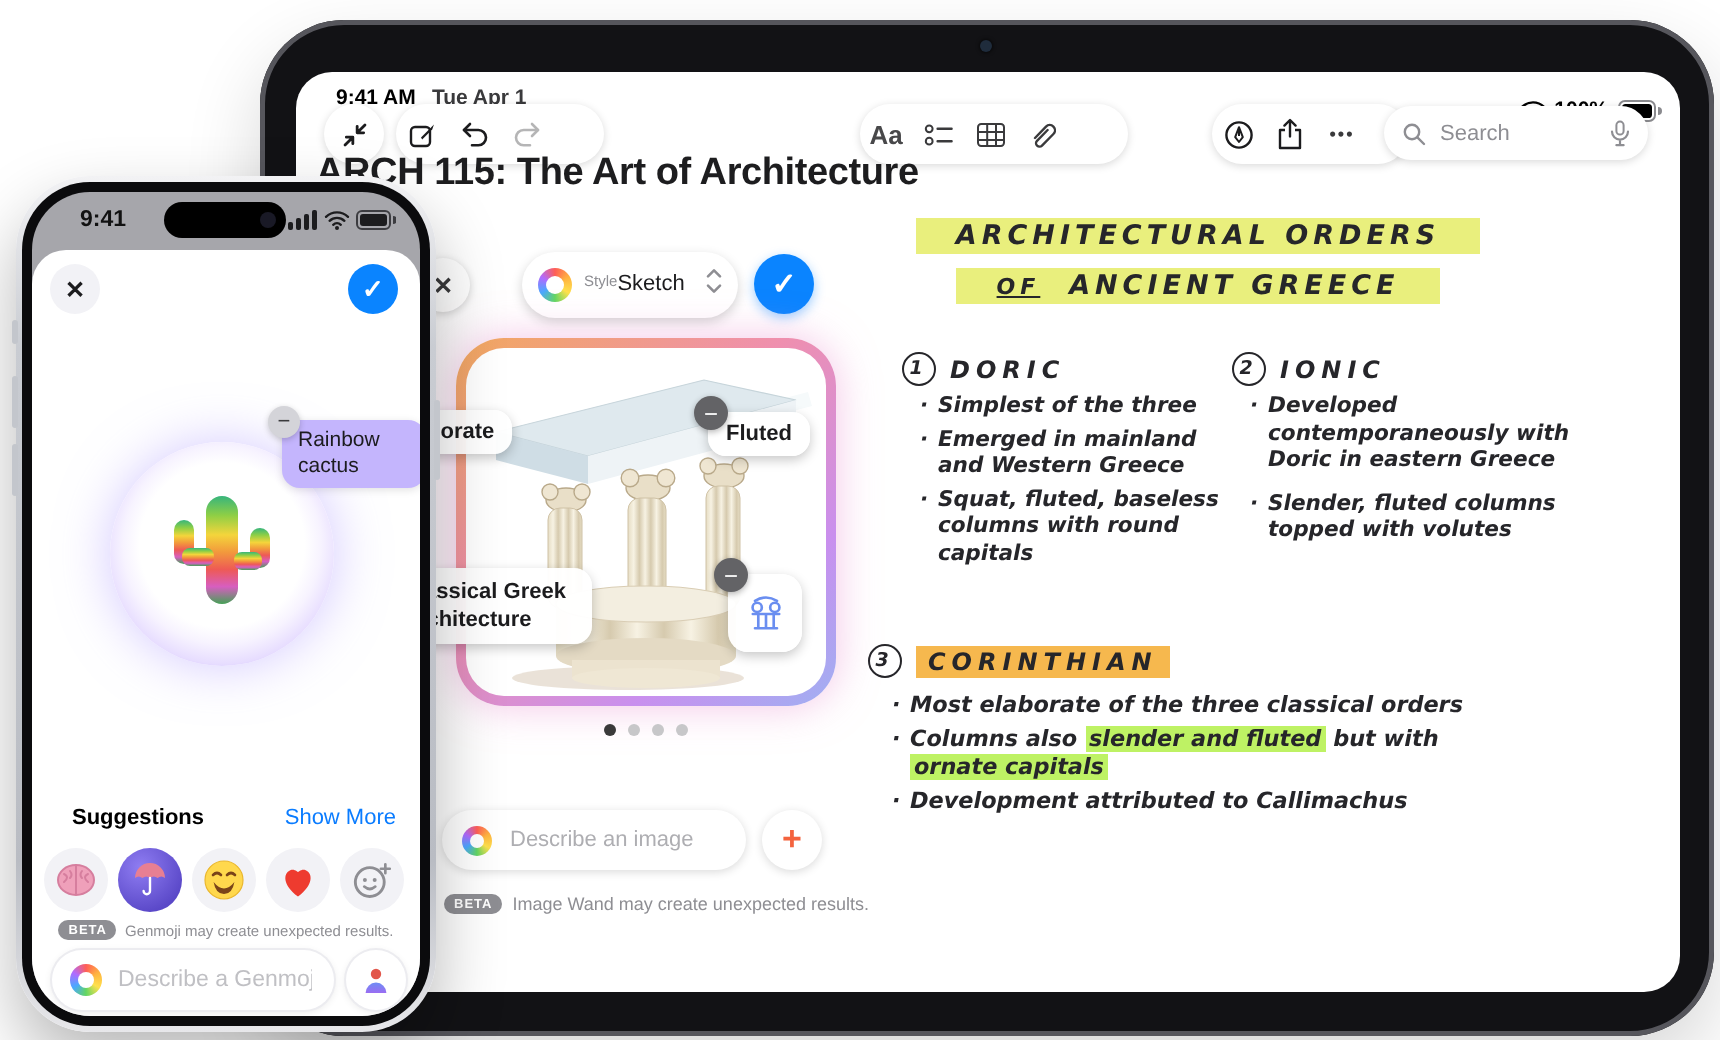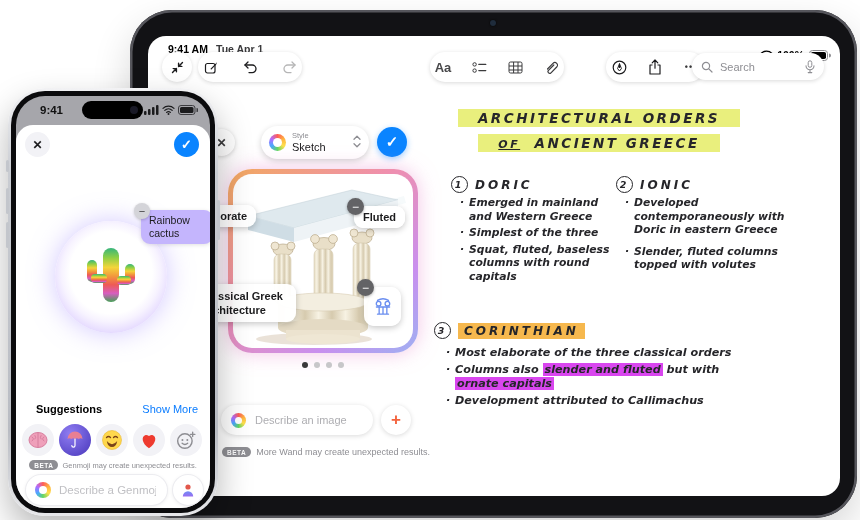--- a/index.html
+++ b/index.html
@@ -14,21 +14,21 @@
   .ipad-screen{position:absolute;left:18px;top:26px;width:692px;height:460px;background:#fff;
                border-radius:18px;overflow:hidden;}
 
   .ipad-status{position:absolute;left:0;top:0;width:100%;height:22px;font-size:10.5px;color:#000;}
   .st-time{position:absolute;left:20px;top:7px;font-weight:bold;}
   .st-date{position:absolute;left:68px;top:7px;font-weight:bold;color:#3a3a3c;}
   .st-right{position:absolute;right:8px;top:6px;display:flex;align-items:center;gap:4px;}
   .st-batt-label{font-weight:bold;font-size:10.5px;}
 
   .tb-pill{position:absolute;top:16px;height:30px;background:#fff;border-radius:15px;
-           box-shadow:0 1px 4px rgba(0,0,0,.15);display:flex;align-items:center;justify-content:space-between;}
+           box-shadow:0 1px 4px rgba(0,0,0,.15);display:flex;align-items:center;justify-content:flex-start;}
   .tb-circle{position:absolute;top:16px;width:30px;height:30px;background:#fff;border-radius:50%;
              box-shadow:0 1px 4px rgba(0,0,0,.15);display:flex;align-items:center;justify-content:center;}
   .icn{display:flex;align-items:center;justify-content:center;width:26px;height:26px;}
   .icn svg{display:block;}
   .aa{font-size:13px;font-weight:bold;color:#48484a;}
   .more-dots{font-size:9px;letter-spacing:1px;color:#3a3a3c;font-weight:bold;}
   .disabled{opacity:.32;}
 
   .search-pill{position:absolute;top:17px;right:16px;width:116px;height:27px;background:#fff;
                border-radius:14px;box-shadow:0 1px 4px rgba(0,0,0,.15);display:flex;align-items:center;padding:0 8px;gap:4px;}
@@ -39,39 +39,39 @@
   .note-title{position:absolute;left:10px;top:40px;font-size:19px;font-weight:bold;color:#1d1d1f;letter-spacing:-.2px;}
 
   
   .hw{font-family:"DejaVu Sans",sans-serif;font-style:italic;color:#26262a;}
   .hw-h1{position:absolute;left:296px;top:74px;width:310px;text-align:center;font-size:13.5px;
          font-weight:bold;letter-spacing:2.5px;}
   .hw-h2{position:absolute;left:296px;top:99px;width:310px;text-align:center;font-size:13.5px;
          font-weight:bold;letter-spacing:2.5px;}
   .hl-y{background:#e9ef7d;padding:1px 20px;}
   .hl-o{background:#f6b84e;padding:1px 6px;}
-  .hl-b{background:#d946ef;padding:0 2px;}
+  .hl-b{background:#bef264;padding:0 2px;}
   .of-underline{text-decoration:underline;font-size:11px;}
   .circ{display:inline-flex;width:15px;height:15px;border:1.4px solid #26262a;border-radius:50%;
         align-items:center;justify-content:center;font-size:9.5px;font-weight:bold;margin-right:7px;flex:none;}
   .sec-head{position:absolute;display:flex;align-items:center;font-size:12px;font-weight:bold;letter-spacing:3px;}
   .hw-list{position:absolute;font-size:10.8px;line-height:13.5px;font-weight:bold;}
   .hw-list .b{position:relative;padding-left:9px;margin-bottom:3px;}
   .hw-list .b::before{content:"·";position:absolute;left:0;top:0;font-weight:bold;}
 
   
   .iw-close{position:absolute;left:60px;top:93px;width:27px;height:27px;border-radius:50%;background:#fff;
             box-shadow:0 1px 4px rgba(0,0,0,.18);display:flex;align-items:center;justify-content:center;
             font-size:12px;color:#3a3a3c;font-weight:bold;}
   .style-pill{position:absolute;left:113px;top:90px;width:92px;height:33px;background:#fff;border-radius:17px;
               box-shadow:0 2px 6px rgba(0,0,0,.18);display:flex;align-items:center;padding:0 8px;gap:6px;}
   .swirl{width:17px;height:17px;border-radius:50%;flex:none;position:relative;
          background:conic-gradient(#ff5e57,#ffb340,#ffe14d,#63d663,#4aa8ff,#b06bff,#ff5e57);}
   .swirl::after{content:"";position:absolute;inset:4px;border-radius:50%;background:#fff;}
-  .style-txt{display:flex;flex-direction:column;line-height:1;flex:1;}
+  .style-txt{display:flex;flex-direction:row;line-height:1;flex:1;}
   .style-lbl{font-size:7.5px;color:#8e8e93;margin-bottom:2px;}
   .style-val{font-size:11px;font-weight:normal;color:#1c1c1e;}
   .iw-check{position:absolute;left:229px;top:91px;width:30px;height:30px;border-radius:50%;background:#0a84ff;
             color:#fff;font-size:15px;font-weight:bold;display:flex;align-items:center;justify-content:center;
             box-shadow:0 2px 6px rgba(10,132,255,.4);}
   .iw-card{position:absolute;left:80px;top:133px;width:190px;height:184px;border-radius:24px;padding:5px;
            box-sizing:border-box;background:linear-gradient(140deg,#f2a95e 0%,#ef8fae 40%,#c98fee 75%,#9fb0f2 100%);
            box-shadow:0 0 20px rgba(235,150,210,.55);}
   .iw-card-inner{width:100%;height:100%;background:#fff;border-radius:19px;overflow:hidden;
                  display:flex;align-items:flex-end;justify-content:center;}
@@ -253,31 +253,32 @@
         </span>
         <input type="text" placeholder="Search" style="">
         <span class="icn" style="width:12px">
           <svg width="10" height="14" viewBox="0 0 10 14">
               <rect x="3.2" y="0.8" width="3.6" height="6.5" rx="1.8" stroke="#8e8e93" fill="none"></rect>
               <path d="M1 5.8a4 4 0 0 0 8 0M5 10v2.4M3.2 12.6h3.6" stroke="#8e8e93" stroke-width="1.1" fill="none" stroke-linecap="round"></path>
             </svg>
         </span>
       </div>
 
+      <div class="note-title">ARCH 115: The Art of Architecture</div>
 
       <div class="hw hw-h1"><span class="hl-y">ARCHITECTURAL ORDERS</span></div>
       <div class="hw hw-h2"><span class="hl-y"><span class="of-underline">OF</span>&nbsp; <span>ANCIENT GREECE</span></span></div>
 
       <div class="hw sec-head" style="left:303px;top:140px">
         <span class="circ">1</span>
           <span>DORIC</span>
       </div>
       <div class="hw hw-list" style="left:312px;top:160px;width:152px">
+        <div class="b">Simplest of the three</div>
         <div class="b">Emerged in mainland and Western Greece</div>
-        <div class="b">Simplest of the three</div>
         <div class="b">Squat, fluted, baseless columns with round capitals</div>
       </div>
 
       <div class="hw sec-head" style="left:468px;top:140px">
         <span class="circ">2</span>
           <span>IONIC</span>
       </div>
       <div class="hw hw-list" style="left:477px;top:160px;width:170px">
         <div class="b">Developed contemporaneously with Doric in eastern Greece</div>
         <div class="b" style="margin-top:8px">Slender, fluted columns topped with volutes</div>
@@ -392,21 +393,21 @@
         <div class="iw-input">
           <span class="swirl" style="width:15px;height:15px"></span>
           <input type="text" placeholder="Describe an image" style="">
         </div>
         <div class="iw-plus">
             <span>+</span>
           </div>
       </div>
       <div class="iw-disclaimer">
         <span class="beta-badge">BETA</span>
-        <span class="disc-txt">More Wand may create unexpected results.</span>
+        <span class="disc-txt">Image Wand may create unexpected results.</span>
       </div>
 
     </div>
   </div>
 
   <div class="iphone">
     <div class="ip-btn" style="left:-2px;top:72px;height:12px"></div>
     <div class="ip-btn" style="left:-2px;top:100px;height:26px"></div>
     <div class="ip-btn" style="left:-2px;top:134px;height:26px"></div>
     <div class="ip-btn" style="right:-2px;left:auto;top:112px;height:40px"></div>

